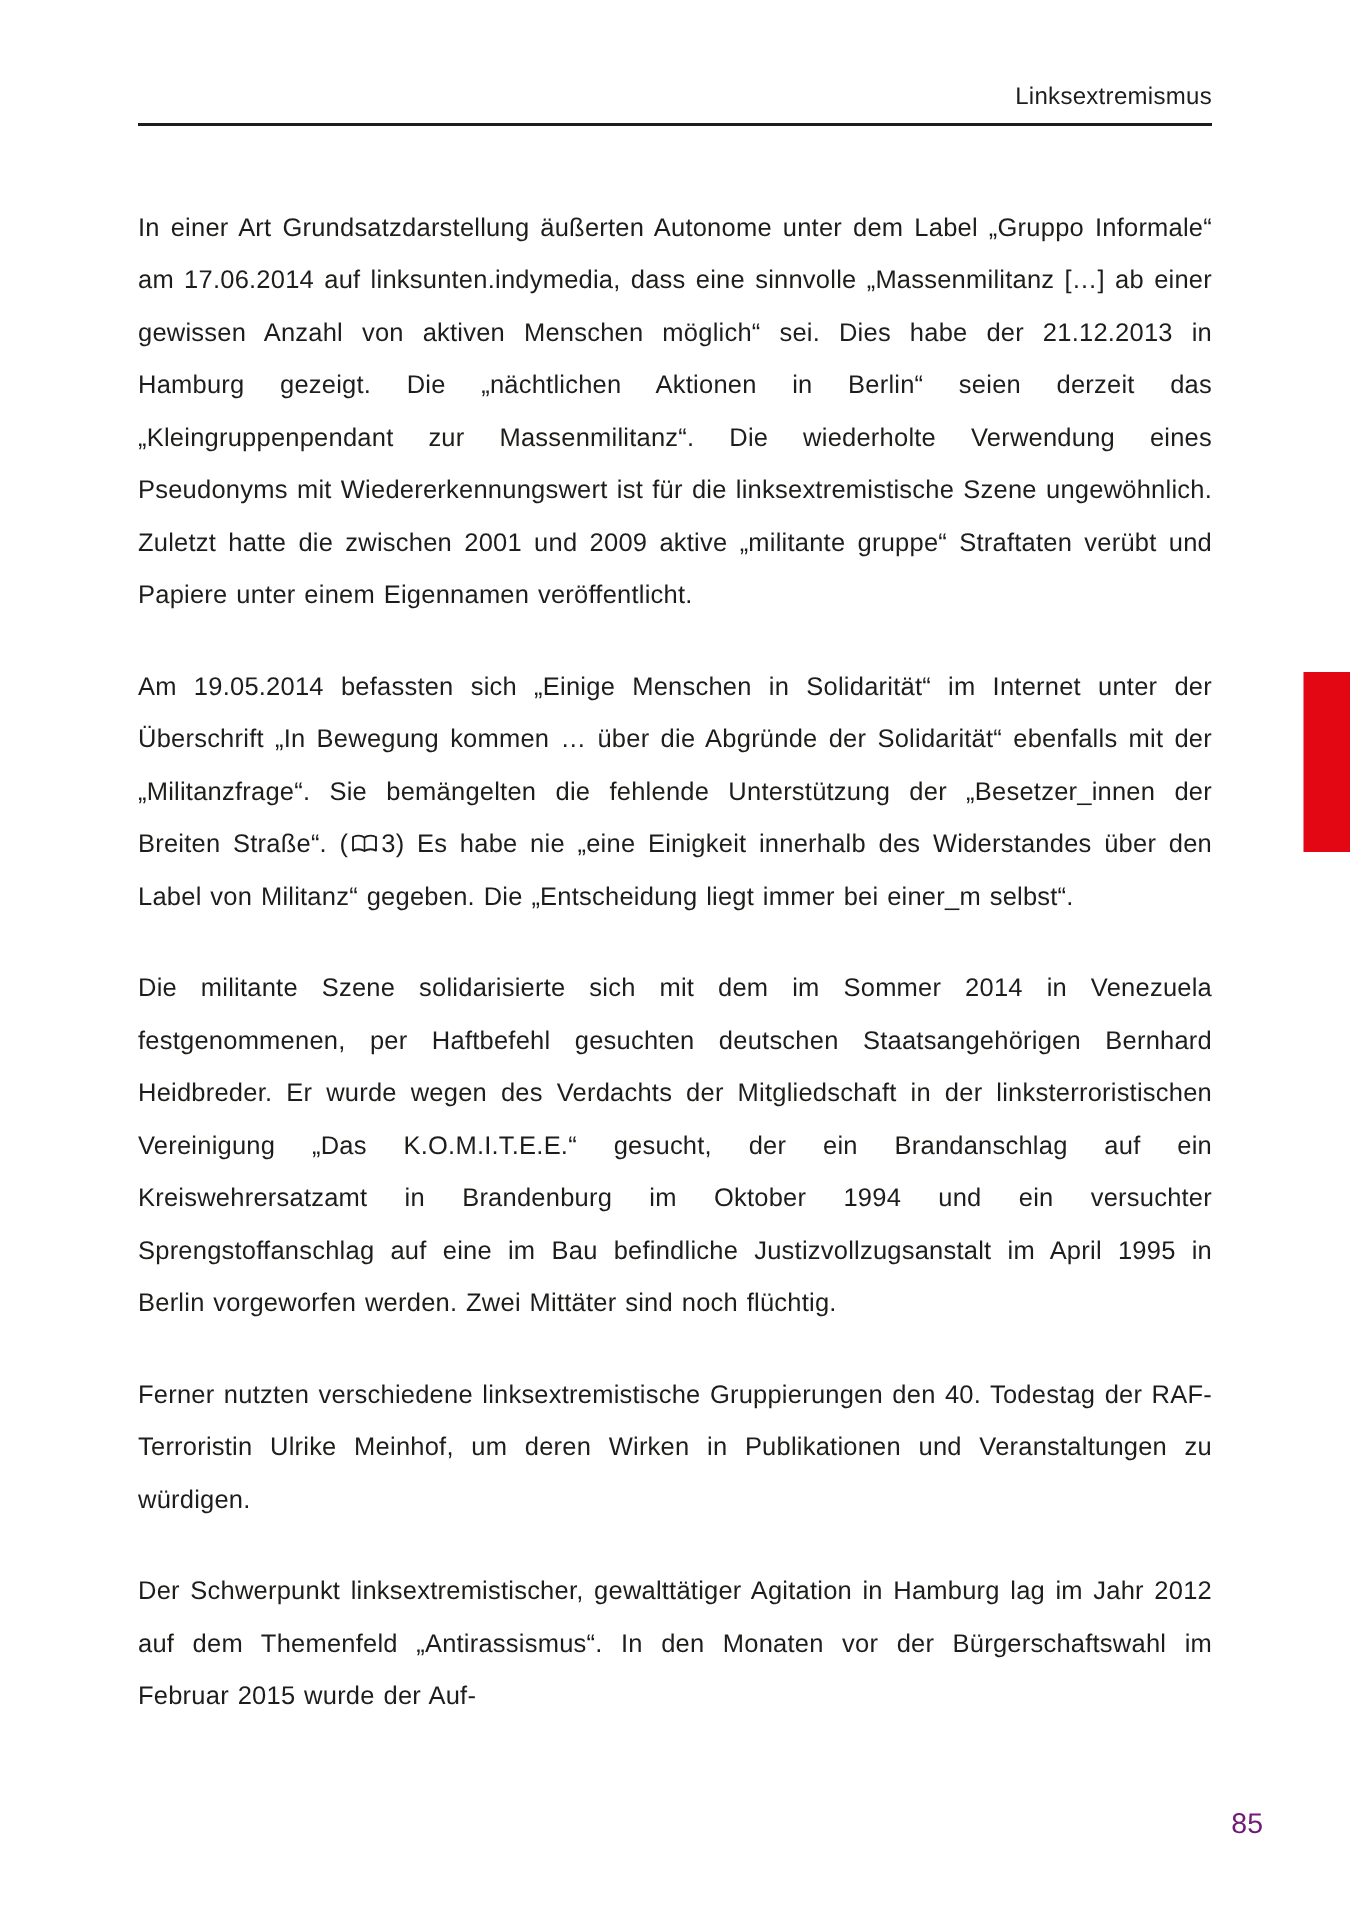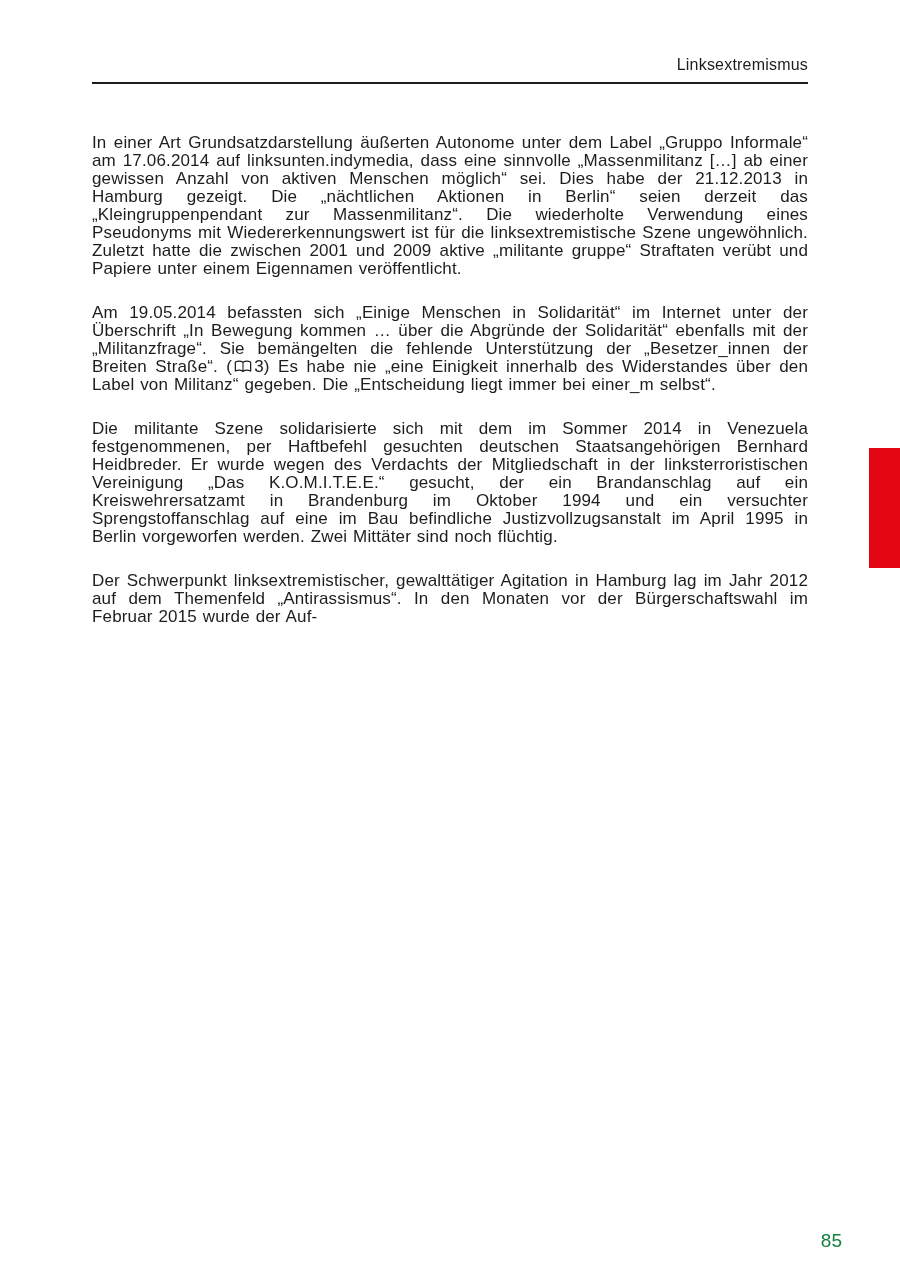--- a/index.html
+++ b/index.html
@@ -45,41 +45,41 @@
   }
   .body-text {
     position: absolute;
     top: 134px;
     left: 92px;
     width: 716px;
   }
   .body-text p {
     margin: 0 0 26px 0;
     font-size: 17px;
-    line-height: 18px;
+    line-height: 35px;
     text-align: justify;
     letter-spacing: 0.15px;
     word-spacing: 1px;
   }
   .ref {
     white-space: nowrap;
   }
   .book-icon {
     display: inline-block;
     width: 18px;
     height: 13px;
     vertical-align: -1px;
     margin: 0 2px;
   }
   .page-number {
     position: absolute;
     right: 58px;
-    bottom: 24px;
+    bottom: 48px;
     font-size: 19px;
-    color: #15803d;
+    color: #701a75;
   }
 </style>
 </head>
 <body>
 
 <div class="page">
 
   <div class="running-header">Linksextremismus</div>
 
   <div class="header-rule"></div>
@@ -97,20 +97,21 @@
           <path d="M1.5 2 C4.5 0.6 7.8 0.8 10 2.4 C12.2 0.8 15.5 0.6 18.5 2 L18.5 12 C15.5 10.8 12.2 10.9 10 12.4 C7.8 10.9 4.5 10.8 1.5 12 Z" fill="none" stroke="#1d1d1b" stroke-width="1.4" stroke-linejoin="round"></path>
           <line x1="10" y1="2.6" x2="10" y2="12.2" stroke="#1d1d1b" stroke-width="1.2"></line>
         </svg><span>3)</span>
       </span>
       <span>Es habe nie „eine Einigkeit innerhalb des Widerstandes über den Label von Militanz“ gegeben. Die „Entscheidung liegt immer bei einer_m selbst“.</span>
     </p>
 
     <p>Die militante Szene solidarisierte sich mit dem im Sommer 2014 in Venezuela festgenommenen, per Haftbefehl gesuchten deutschen Staatsangehörigen Bernhard Heidbreder. Er wurde wegen des Verdachts der Mitgliedschaft in der linksterroristischen Vereinigung „Das K.O.M.I.T.E.E.“ gesucht, der ein Brandanschlag auf ein Kreiswehrersatzamt in Brandenburg im Oktober 1994 und ein versuchter Sprengstoffanschlag auf eine im Bau befindliche Justizvollzugsanstalt im April 1995 in Berlin vorgeworfen werden. Zwei Mittäter sind noch flüchtig.</p>
 
 
+    <p>Ferner nutzten verschiedene linksextremistische Gruppierungen den 40. Todestag der RAF-Terroristin Ulrike Meinhof, um deren Wirken in Publikationen und Veranstaltungen zu würdigen.</p>
 
     <p>Der Schwerpunkt linksextremistischer, gewalttätiger Agitation in Hamburg lag im Jahr 2012 auf dem Themenfeld „Antirassismus“. In den Monaten vor der Bürgerschaftswahl im Februar 2015 wurde der Auf-</p>
 
   </main>
 
   <div class="page-number">85</div>
 
 </div>
 
 </body></html>

